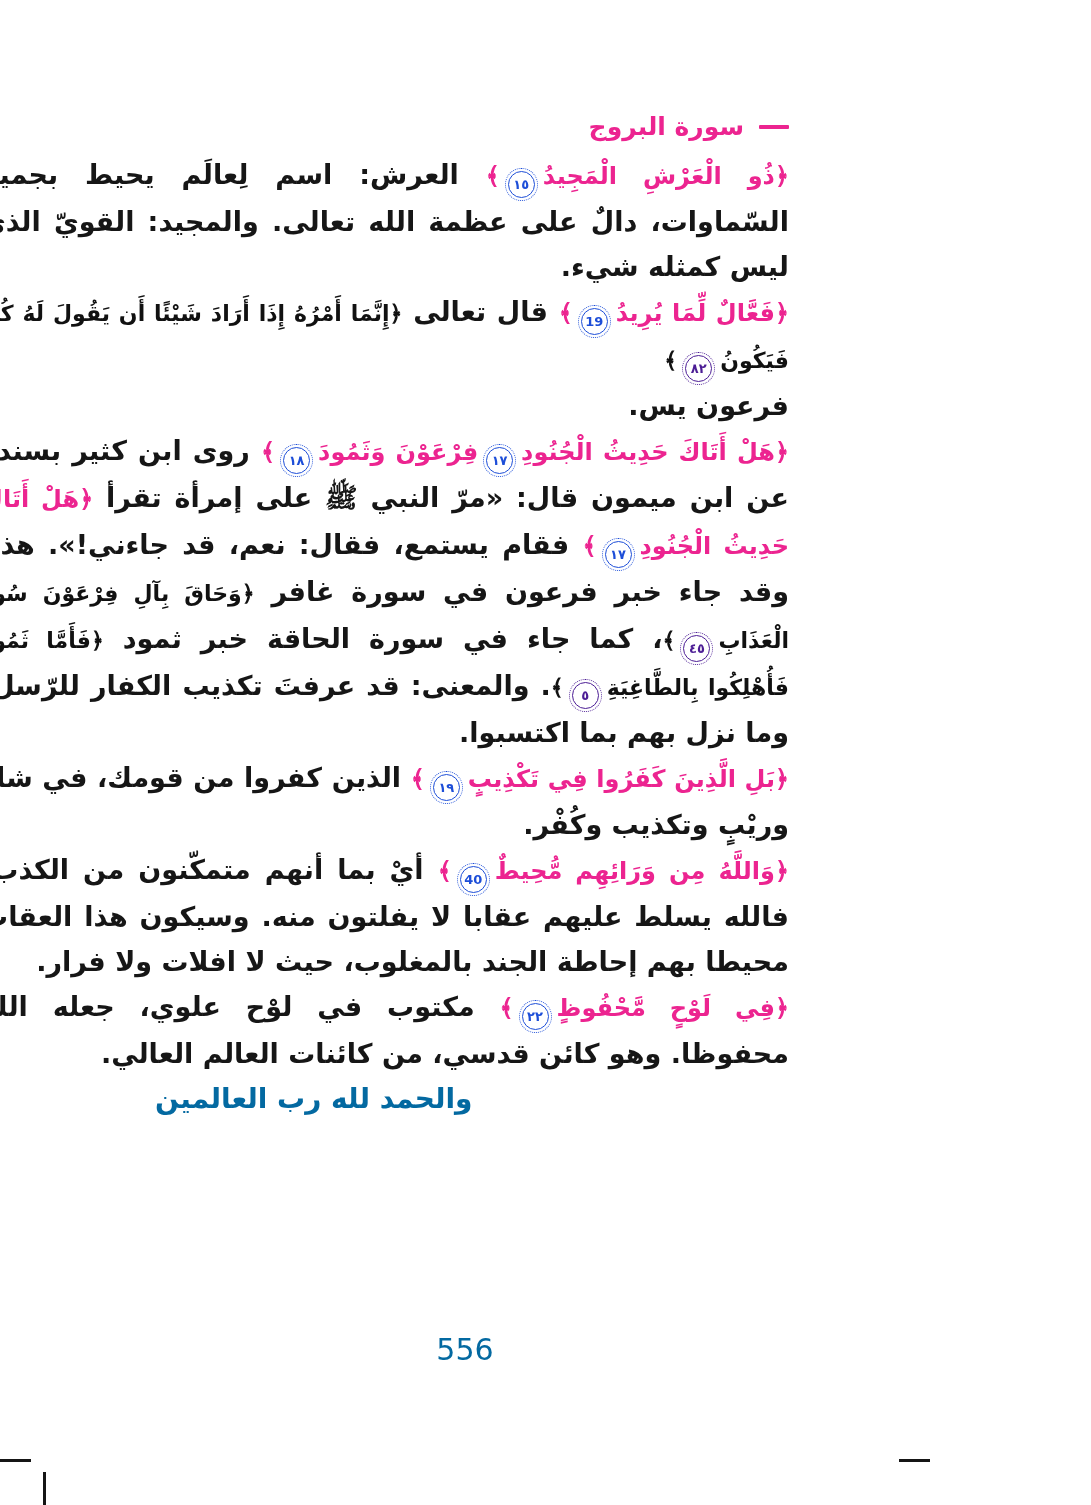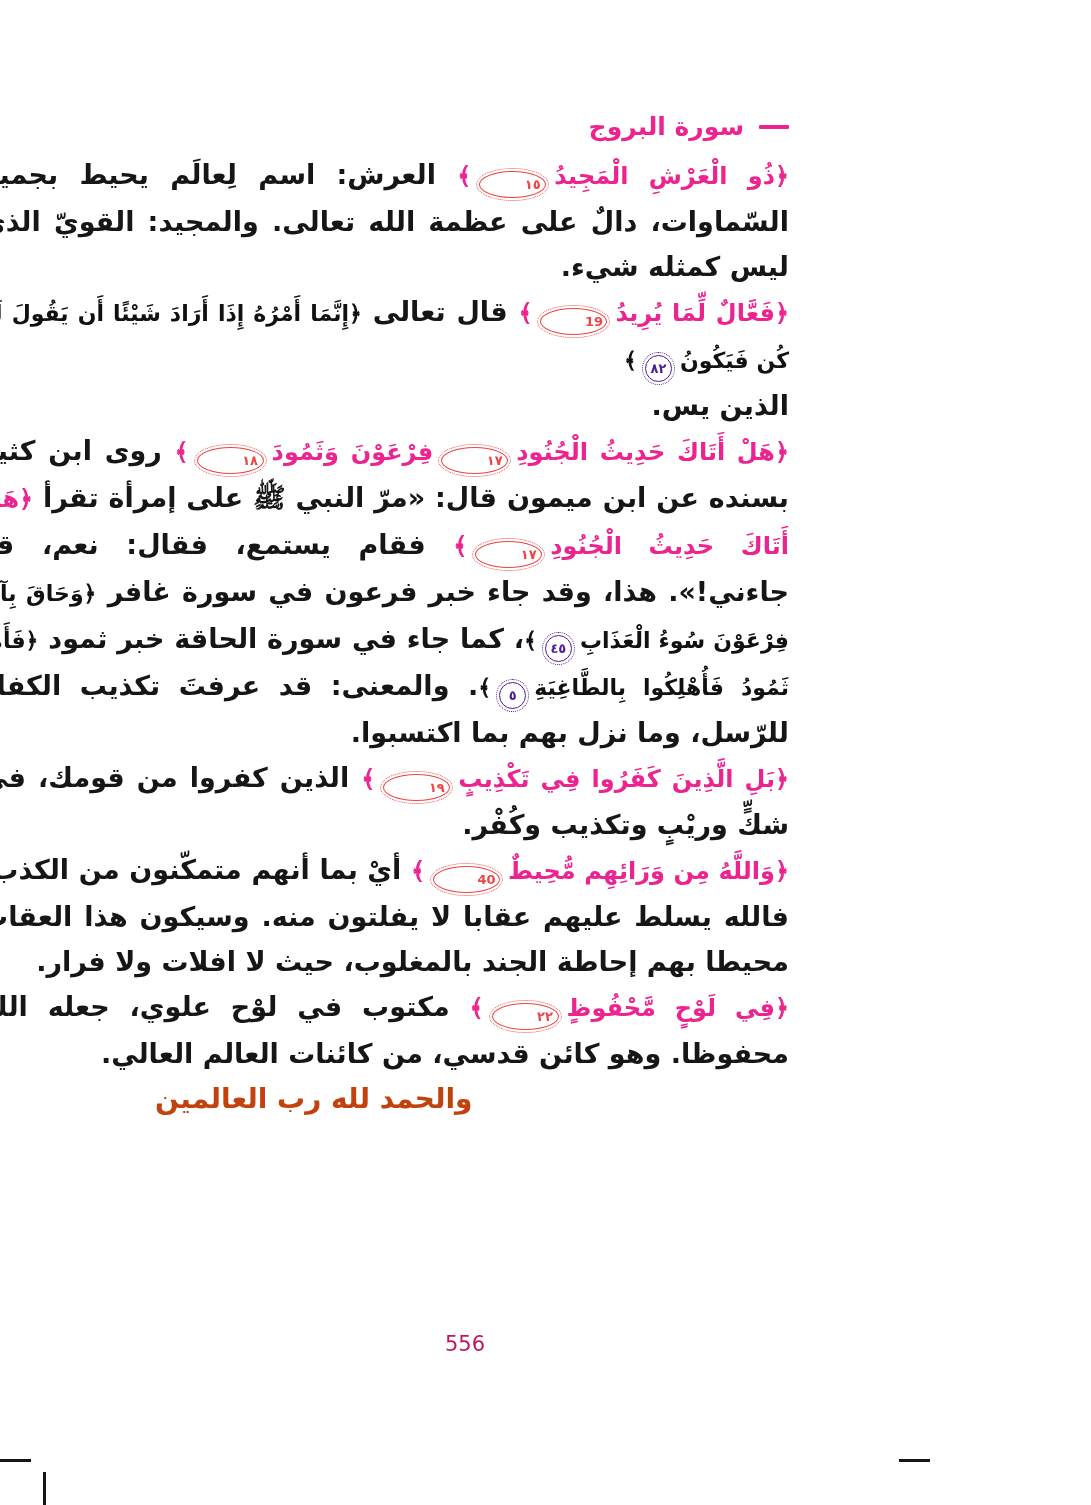--- a/index.html
+++ b/index.html
@@ -43,33 +43,33 @@
   .b{color:#111111;font-size:22px;}
   
   .pm,.bm{
     display:inline-flex;align-items:center;justify-content:center;
     width:25px;height:25px;border-radius:50%;
     border:1.5px solid currentColor;
     outline:1.5px dotted currentColor;outline-offset:2px;
     font-size:13px;font-weight:bold;line-height:1;
     vertical-align:-5px;margin:0 8px;
   }
-  .pm{color:#ef4444;padding-left:40px;}
+  .pm{color:#1d4ed8;}
   .bm{color:#4c1d95;}
   
   .closing{
     position:absolute;top:1082px;left:155px;
     direction:rtl;
-    font-size:28px;font-weight:bold;color:#c2410c;
+    font-size:28px;font-weight:bold;color:#0369a1;
   }
   
   .page-number{
     position:absolute;top:1332px;left:0;right:0;
     text-align:center;
-    font-size:21px;color:#be185d;font-weight:normal;
+    font-size:30px;color:#0369a1;font-weight:normal;
   }
   
   .crop{position:absolute;background:#151515;}
   .crop-bl-h{left:0;top:1459px;width:31px;height:3px;}
   .crop-bl-v{left:43px;top:1472px;width:3px;height:33px;}
   .crop-br-h{right:0;top:1459px;width:31px;height:3px;}
   .crop-br-v{left:1047px;top:1473px;width:3px;height:32px;}
 </style>
 </head>
 <body>
@@ -77,21 +77,21 @@
 <div class="page">
 
   <div class="header">
     <span class="header-dash"></span>
     <span class="header-title">سورة البروج</span>
   </div>
 
   <div class="body-text" dir="rtl">
       <p><span class="p">﴿ذُو الْعَرْشِ الْمَجِيدُ</span><span class="pm">١٥</span><span class="p">﴾</span><span class="x"> العرش: اسم لِعالَم يحيط بجميع السّماوات، دالٌ على عظمة الله تعالى. والمجيد: القويّ الذي ليس كمثله شيء.</span></p>
       <p><span class="p">﴿فَعَّالٌ لِّمَا يُرِيدُ</span><span class="pm">19</span><span class="p">﴾</span><span class="x"> قال تعالى </span><span class="b">﴿إِنَّمَا أَمْرُهُ إِذَا أَرَادَ شَيْئًا أَن يَقُولَ لَهُ كُن فَيَكُونُ</span><span class="bm">٨٢</span><span class="b">﴾</span></p>
-      <p><span class="x">الذين يس.</span></p>
+      <p><span class="x">فرعون يس.</span></p>
       <p><span class="p">﴿هَلْ أَتَاكَ حَدِيثُ الْجُنُودِ</span><span class="pm">١٧</span><span class="p">فِرْعَوْنَ وَثَمُودَ</span><span class="pm">١٨</span><span class="p">﴾</span><span class="x"> روى ابن كثير بسنده عن ابن ميمون قال: «مرّ النبي ﷺ على إمرأة تقرأ </span><span class="p">﴿هَلْ أَتَاكَ حَدِيثُ الْجُنُودِ</span><span class="pm">١٧</span><span class="p">﴾</span><span class="x"> فقام يستمع، فقال: نعم، قد جاءني!». هذا، وقد جاء خبر فرعون في سورة غافر </span><span class="b">﴿وَحَاقَ بِآلِ فِرْعَوْنَ سُوءُ الْعَذَابِ</span><span class="bm">٤٥</span><span class="b">﴾</span><span class="x">، كما جاء في سورة الحاقة خبر ثمود </span><span class="b">﴿فَأَمَّا ثَمُودُ فَأُهْلِكُوا بِالطَّاغِيَةِ</span><span class="bm">٥</span><span class="b">﴾</span><span class="x">. والمعنى: قد عرفتَ تكذيب الكفار للرّسل، وما نزل بهم بما اكتسبوا.</span></p>
       <p><span class="p">﴿بَلِ الَّذِينَ كَفَرُوا فِي تَكْذِيبٍ</span><span class="pm">١٩</span><span class="p">﴾</span><span class="x"> الذين كفروا من قومك، في شكٍّ وريْبٍ وتكذيب وكُفْر.</span></p>
       <p><span class="p">﴿وَاللَّهُ مِن وَرَائِهِم مُّحِيطٌ</span><span class="pm">40</span><span class="p">﴾</span><span class="x"> أيْ بما أنهم متمكّنون من الكذب، فالله يسلط عليهم عقابا لا يفلتون منه. وسيكون هذا العقاب محيطا بهم إحاطة الجند بالمغلوب، حيث لا افلات ولا فرار.</span></p>
       <p><span class="p">﴿فِي لَوْحٍ مَّحْفُوظٍ</span><span class="pm">٢٢</span><span class="p">﴾</span><span class="x"> مكتوب في لوْح علوي، جعله الله محفوظا. وهو كائن قدسي، من كائنات العالم العالي.</span></p>
     </div>
 
   <div class="closing" dir="rtl">والحمد لله رب العالمين</div>
 
   <div class="page-number">556</div>
 

